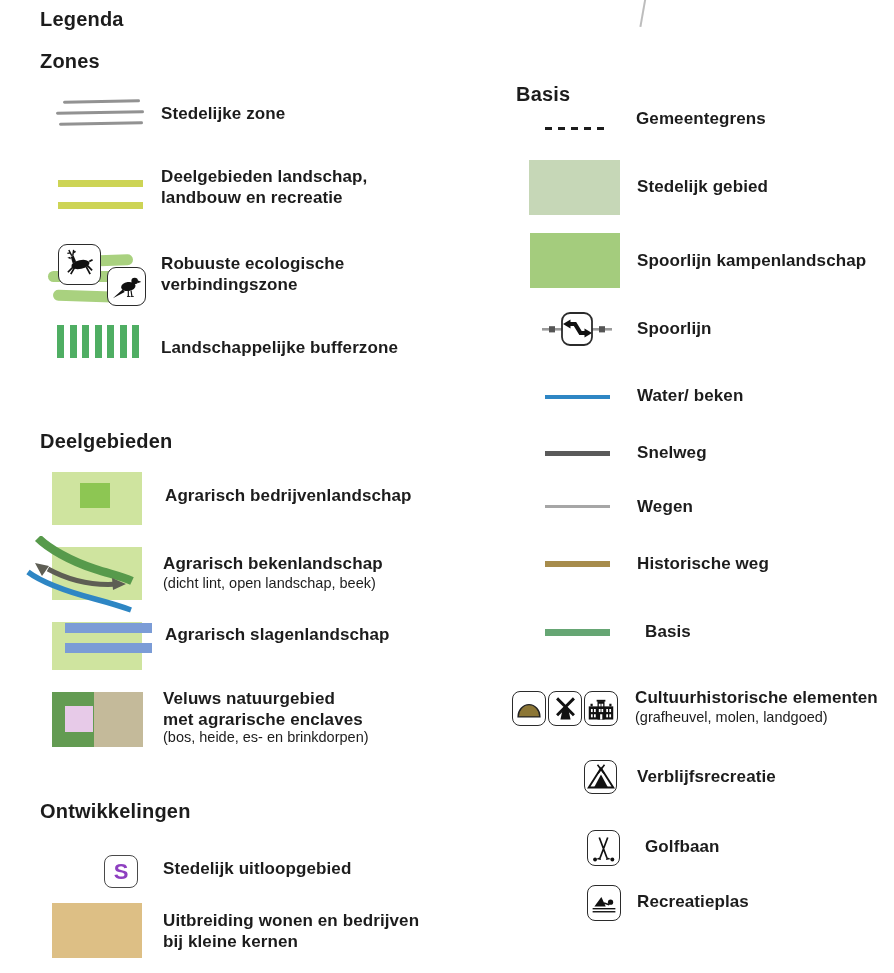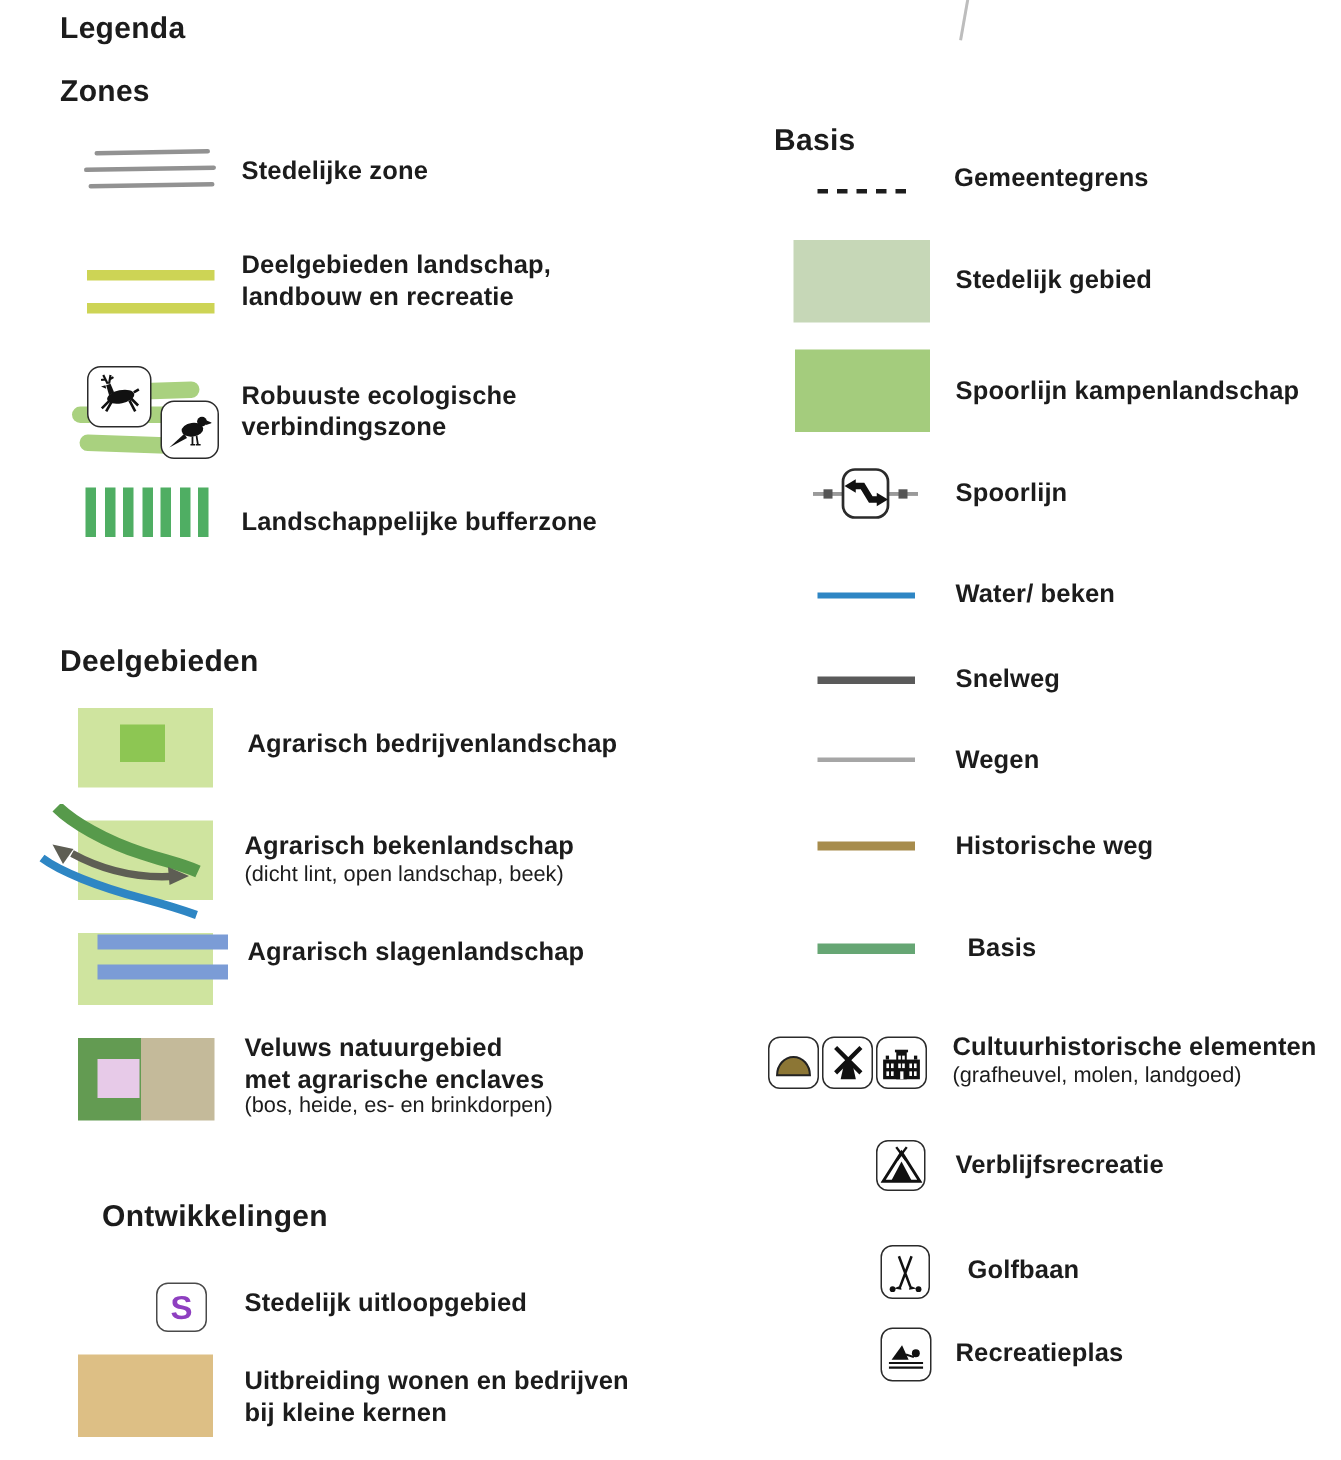--- a/index.html
+++ b/index.html
@@ -113,21 +113,21 @@
     <div class="abs" style="left:0;top:0;width:42px;height:55px;background:#639b52;"></div>
     <div class="abs" style="left:42px;top:0;width:49px;height:55px;background:#c4ba9a;"></div>
     <div class="abs" style="left:13px;top:14px;width:28px;height:26px;background:#e7cae8;"></div>
   </div>
   <div class="lbl abs" style="left:163px;top:688px;">
     <span>Veluws natuurgebied</span><br>
     <span>met agrarische enclaves</span>
   </div>
   <div class="sub abs" style="left:163px;top:728px;">(bos, heide, es- en brinkdorpen)</div>
 
-  <div class="h1 abs" style="left:40px;top:800px;margin-left:28px;">Ontwikkelingen</div>
+  <div class="h1 abs" style="left:40px;top:800px;">Ontwikkelingen</div>
 
   <div class="abs" style="left:104px;top:855px;width:34px;height:33px;background:#fff;border:1.6px solid #4a4a4a;border-radius:8px;box-sizing:border-box;display:flex;align-items:center;justify-content:center;">
     <span style="color:#8e3fc0;font-size:22px;font-weight:700;line-height:1;">S</span>
   </div>
   <div class="lbl abs" style="left:163px;top:858px;">Stedelijk uitloopgebied</div>
 
   <div class="abs" style="left:52px;top:903px;width:90px;height:55px;background:#ddbf85;"></div>
   <div class="lbl abs" style="left:163px;top:910px;">
     <span>Uitbreiding wonen en bedrijven</span><br>
     <span>bij kleine kernen</span>

